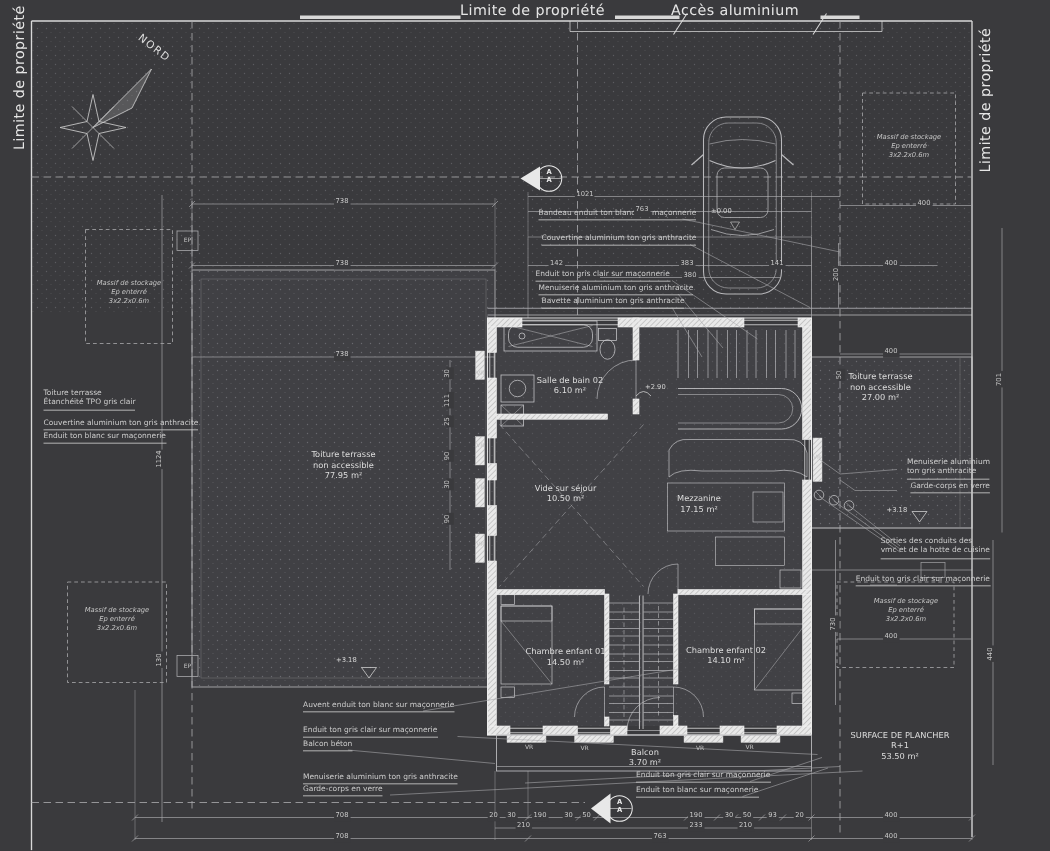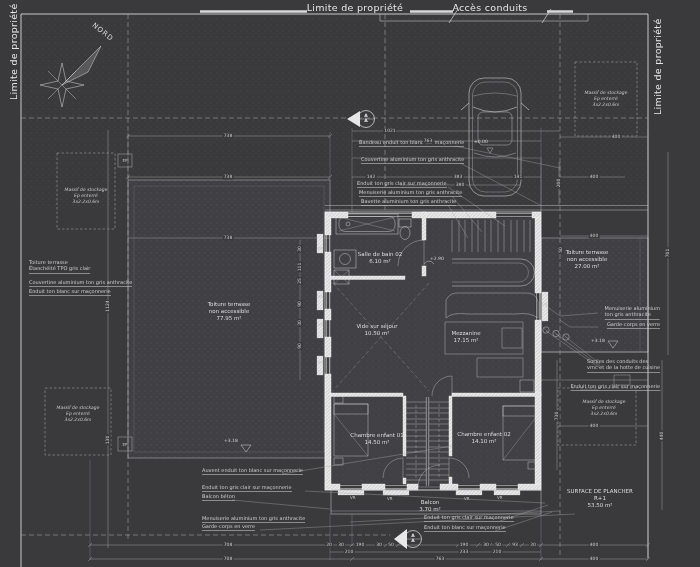--- a/index.html
+++ b/index.html
@@ -252,21 +252,21 @@
   <g stroke="#d5d5d5" fill="none" stroke-width=".5">
     <path d="M241,445 L251,445 L246,452 Z"></path>
     <path d="M608,341 L618,341 L613,348 Z"></path>
     <path d="M487,148 L493,148 L490,153 Z" stroke-width=".4"></path>
     <path d="M424,264 q5,-6 10,0"></path>
   </g>
 </svg>
 
 <div id="overlay">
   <div class="lbl big" style="left:355px;top:2px;transform:translateX(-50%)">Limite de propriété</div>
-  <div class="lbl big" style="left:490px;top:2px;transform:translateX(-50%)">Accès conduits</div>
+  <div class="lbl big" style="left:490px;top:2px;transform:translateX(-50%)">Accès aluminium</div>
   <div class="lbl big" style="left:8px;top:100px;transform:rotate(-90deg);transform-origin:0 0">Limite de propriété</div>
   <div class="lbl big" style="left:652px;top:115px;transform:rotate(-90deg);transform-origin:0 0">Limite de propriété</div>
 <div class="lbl nord" style="left: 90px; top: 28px; transform: rotate(38deg);">
         <div>NORD</div>
       </div>
       <div class="lbl room" style="left: 380px; top: 258px; transform: translate(-50%, -50%);">
         <div>Salle de bain 02</div>
         <div>6.10 m²</div>
       </div>
       <div class="lbl room" style="left: 377px; top: 330px; transform: translate(-50%, -50%);">

